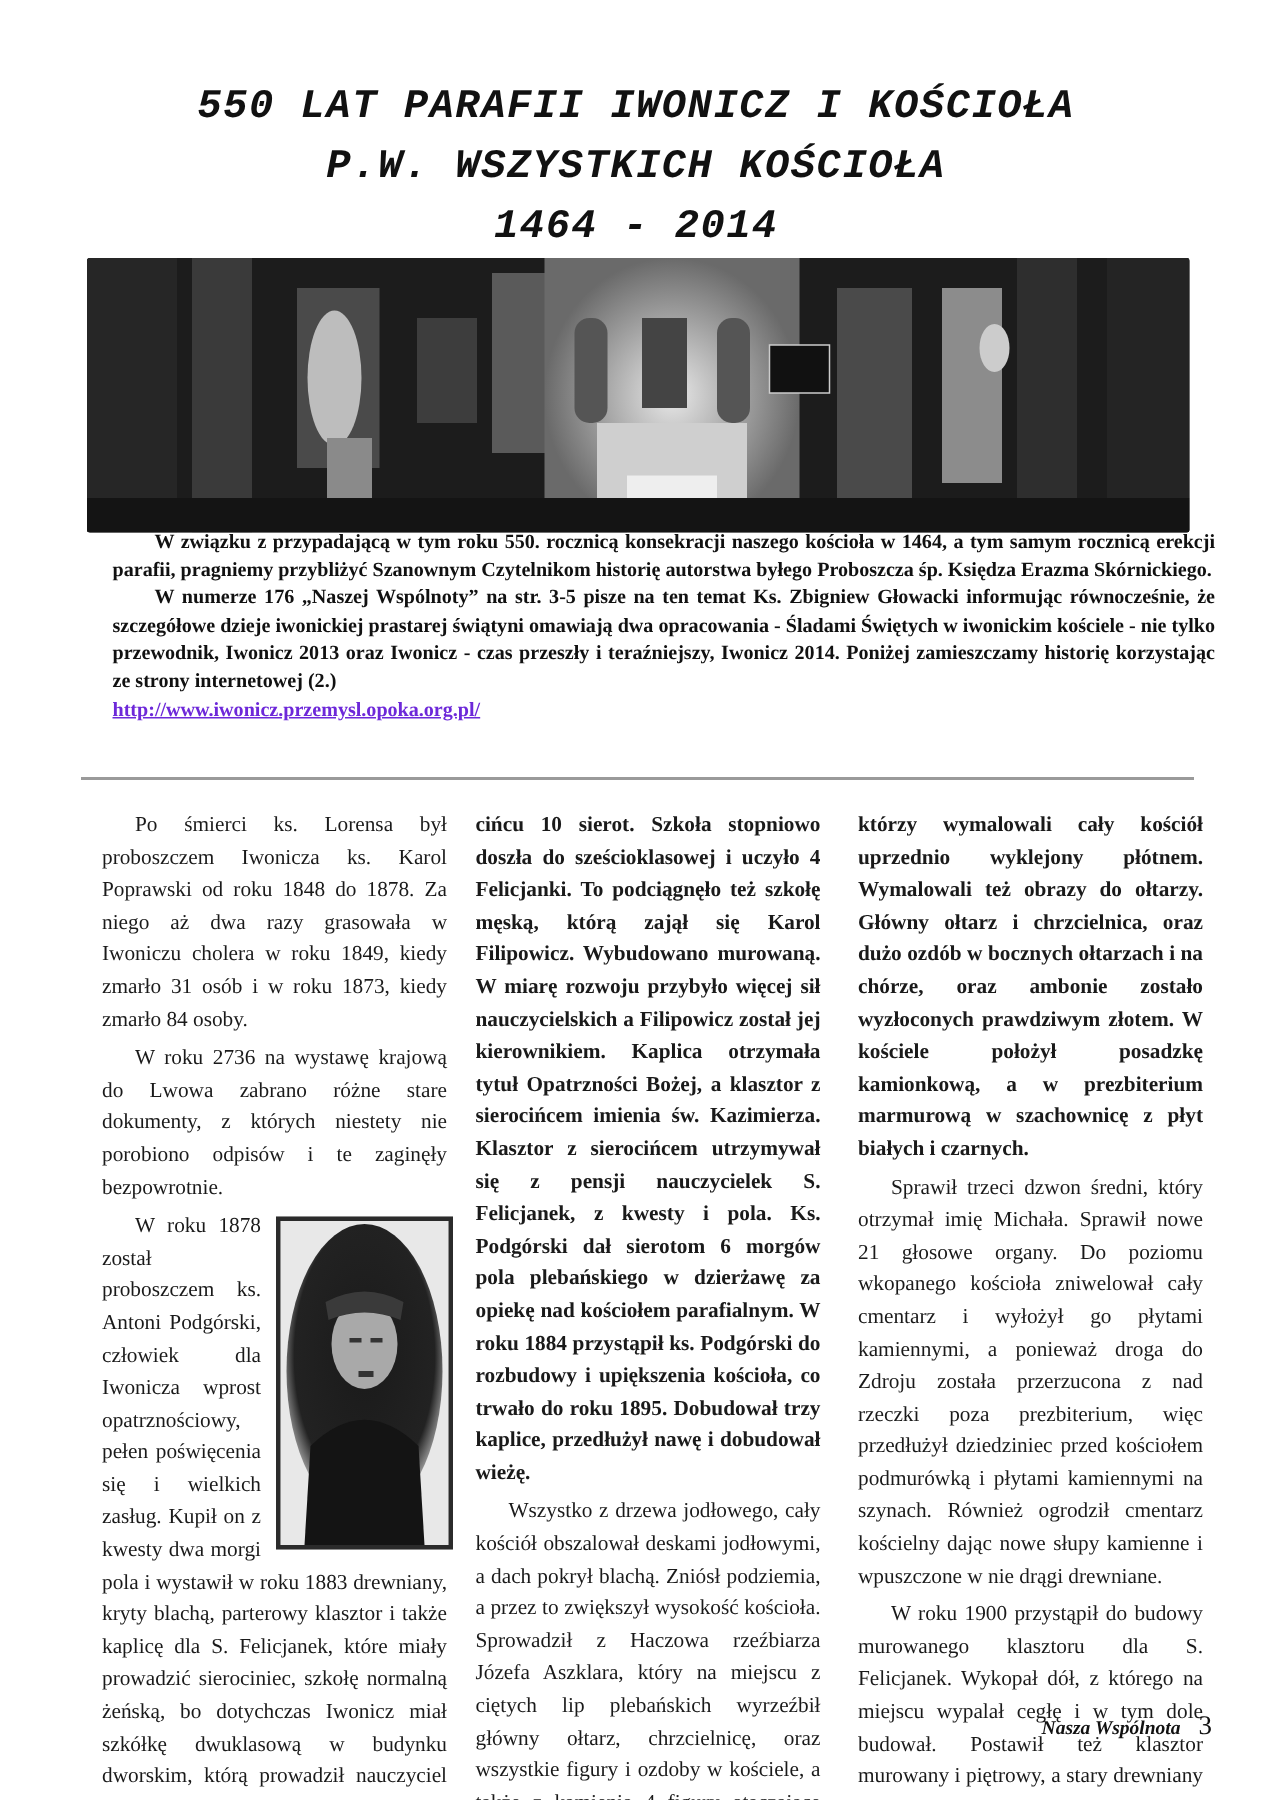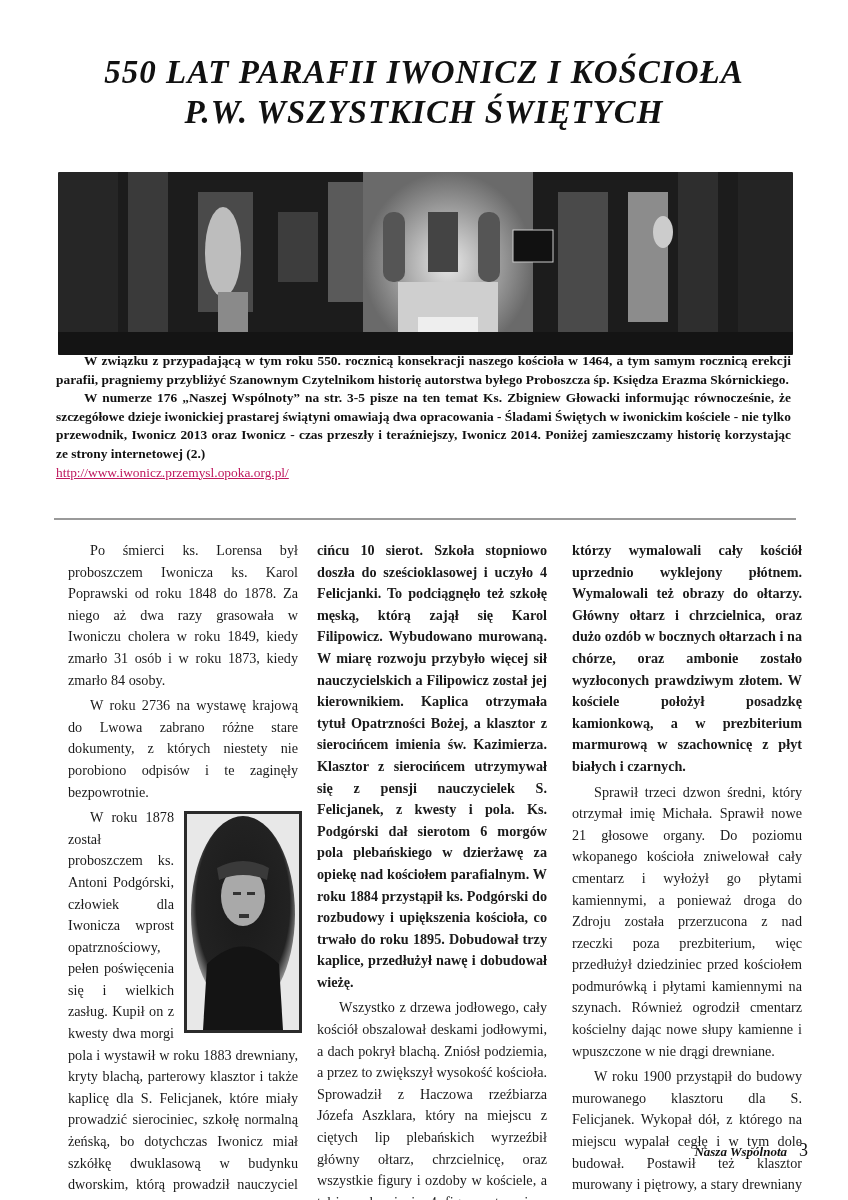--- a/index.html
+++ b/index.html
@@ -1,34 +1,34 @@
 <!DOCTYPE html>
 <html><head>
 <meta charset="utf-8">
 <style>
   html, body { margin: 0; padding: 0; background: #ffffff; }
   body { width: 848px; height: 1200px; position: relative; overflow: hidden; color: #1a1a1a; }
   .title {
     position: absolute; left: 60px; top: 52px; width: 728px; text-align: center;
-    font-family: Liberation Serif, serif; font-weight: bold; font-style: italic;
-    font-size: 33px; line-height: 40px; letter-spacing: 1px; color: #111;
+    font-family: Liberation Mono, monospace; font-weight: bold; font-style: italic;
+    font-size: 27px; line-height: 40px; letter-spacing: 1px; color: #111;
   }
   .photo {
     position: absolute; left: 58px; top: 172px; width: 735px; height: 183px;
     background: #1b1b1b; overflow: hidden; border-radius: 2px;
   }
   .photo svg { width: 100%; height: 100%; display: block; }
   .intro {
-    position: absolute; left: 56px; top: 352px; width: 735px;
+    position: absolute; left: 75px; top: 352px; width: 735px;
     font-family: "Liberation Serif", serif; font-weight: bold; font-size: 13.4px;
     line-height: 18.6px; text-align: justify; color: #111;
   }
   .intro p { margin: 0; text-indent: 28px; }
   .intro .link {
-    display: block; font-weight: normal; text-decoration: underline; color: #be185d; text-indent: 0;
+    display: block; font-weight: bold; text-decoration: underline; color: #6d28d9; text-indent: 0;
   }
   .sep {
     position: absolute; left: 54px; top: 518px; width: 742px; height: 1.5px; background: #9a9a9a;
   }
   .col {
     position: absolute; top: 536px; width: 238px;
     font-family: "Liberation Serif", serif; font-size: 14.2px; line-height: 21.6px;
     text-align: justify; color: #1a1a1a;
   }
   .col p { margin: 4px; text-indent: 22px; }
@@ -46,21 +46,22 @@
     font-family: "Liberation Serif", serif; color: #111;
   }
   .footer .mag { font-style: italic; font-weight: bold; font-size: 13px; margin-right: 8px; }
   .footer .pg { font-size: 18px; }
 </style>
 </head>
 <body>
 
 <div class="title">
   <div>550 LAT PARAFII IWONICZ I KOŚCIOŁA</div>
-  <div>P.W. WSZYSTKICH ŚWIĘTYCH</div>
+  <div>P.W. WSZYSTKICH KOŚCIOŁA</div>
+  <div>1464 - 2014</div>
 </div>
 
 <div class="photo">
   <svg viewBox="0 0 735 183" preserveAspectRatio="none">
     <defs>
       <linearGradient id="sideL" x1="0" x2="1">
         <stop offset="0" stop-color="#2a2a2a"></stop>
           <stop offset="1" stop-color="#555"></stop>
       </linearGradient>
       <radialGradient id="altarGlow" cx="0.5" cy="0.5" r="0.5">

